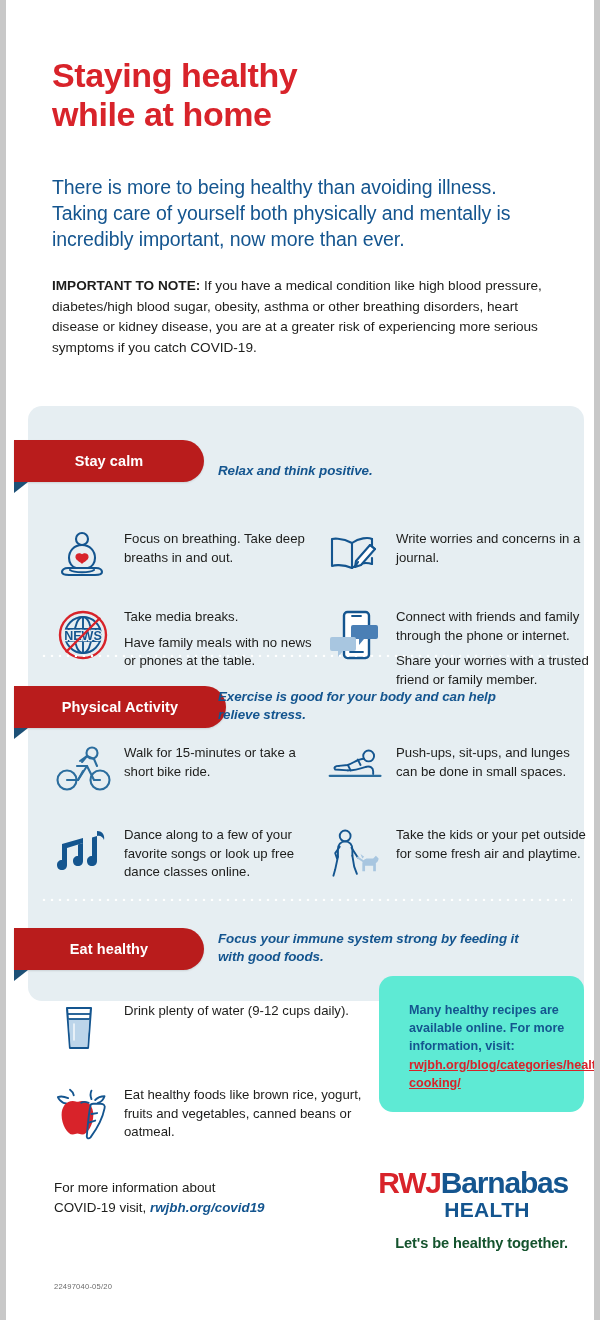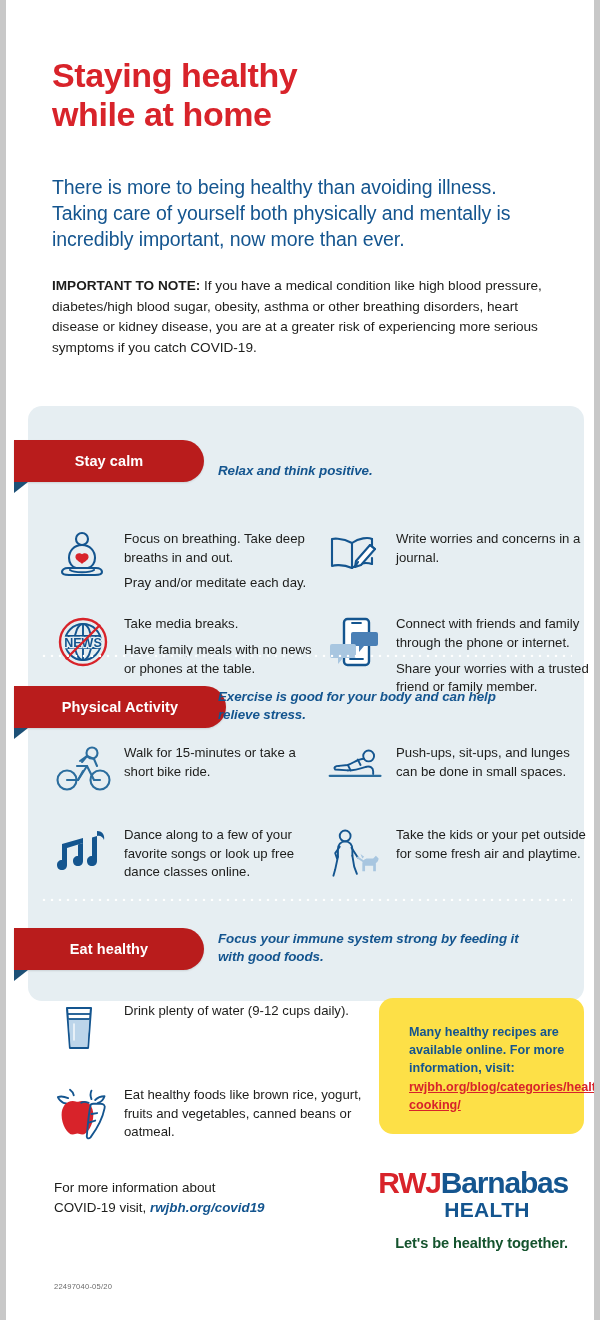--- a/index.html
+++ b/index.html
@@ -148,24 +148,24 @@
     height: 3px;
     background-image: radial-gradient(circle, #ffffff 1.4px, rgba(255,255,255,0) 1.6px);
     background-size: 8px 4px;
     background-repeat: repeat-x;
   }
 
   
   .recipes-box {
     position: absolute;
     left: 373px;
-    top: 998px;
+    top: 976px;
     width: 205px;
     height: 136px;
-    background: #fde047;
+    background: #5eead4;
     border-radius: 14px;
     padding: 26px 16px 0 30px;
   }
   .recipes-text {
     color: #14558f;
     font-size: 12.6px;
     font-weight: bold;
     line-height: 1.42;
   }
   .recipes-url {
@@ -268,21 +268,20 @@
               <circle cx="26" cy="9" r="6"></circle>
               <path d="M26 15 C18 15 13 21 13 28 C13 33 16 37 20 38"></path>
               <path d="M26 15 C34 15 39 21 39 28 C39 33 36 37 32 38"></path>
               <path d="M12 38 C8 38 6 40 6 42 C6 44 9 45 13 45 L39 45 C43 45 46 44 46 42 C46 40 44 38 40 38 Z"></path>
               <path d="M14 40 C18 43 34 43 38 40"></path>
               <path d="M26 33 C23.5 30.5 20 30.5 20 27.3 C20 25.2 21.7 23.8 23.5 23.8 C24.7 23.8 25.6 24.4 26 25.1 C26.4 24.4 27.3 23.8 28.5 23.8 C30.3 23.8 32 25.2 32 27.3 C32 30.5 28.5 30.5 26 33 Z" fill="#d8232a" stroke="#d8232a" stroke-width="1.2"></path>
             </svg>
           </div>
           <div class="tip-text">
             <p>Focus on breathing. Take deep breaths in and out.</p>
-            <p>Pray and/or meditate each day.</p>
           </div>
         </div>
 
         <div class="tip">
           <div class="tip-icon">
             <svg width="52" height="46" viewBox="0 0 52 46" fill="none" stroke="#14558f" stroke-width="2.1" stroke-linecap="round" stroke-linejoin="round">
               <path d="M4 9 L4 36 C4 36 13 33 24 38 L24 13 C13 7 4 9 4 9 Z"></path>
               <path d="M24 13 C31 8 40 7 44 9"></path>
               <path d="M24 38 C30 33 38 32 44 34"></path>
               <path d="M44 9 L44 18"></path>

